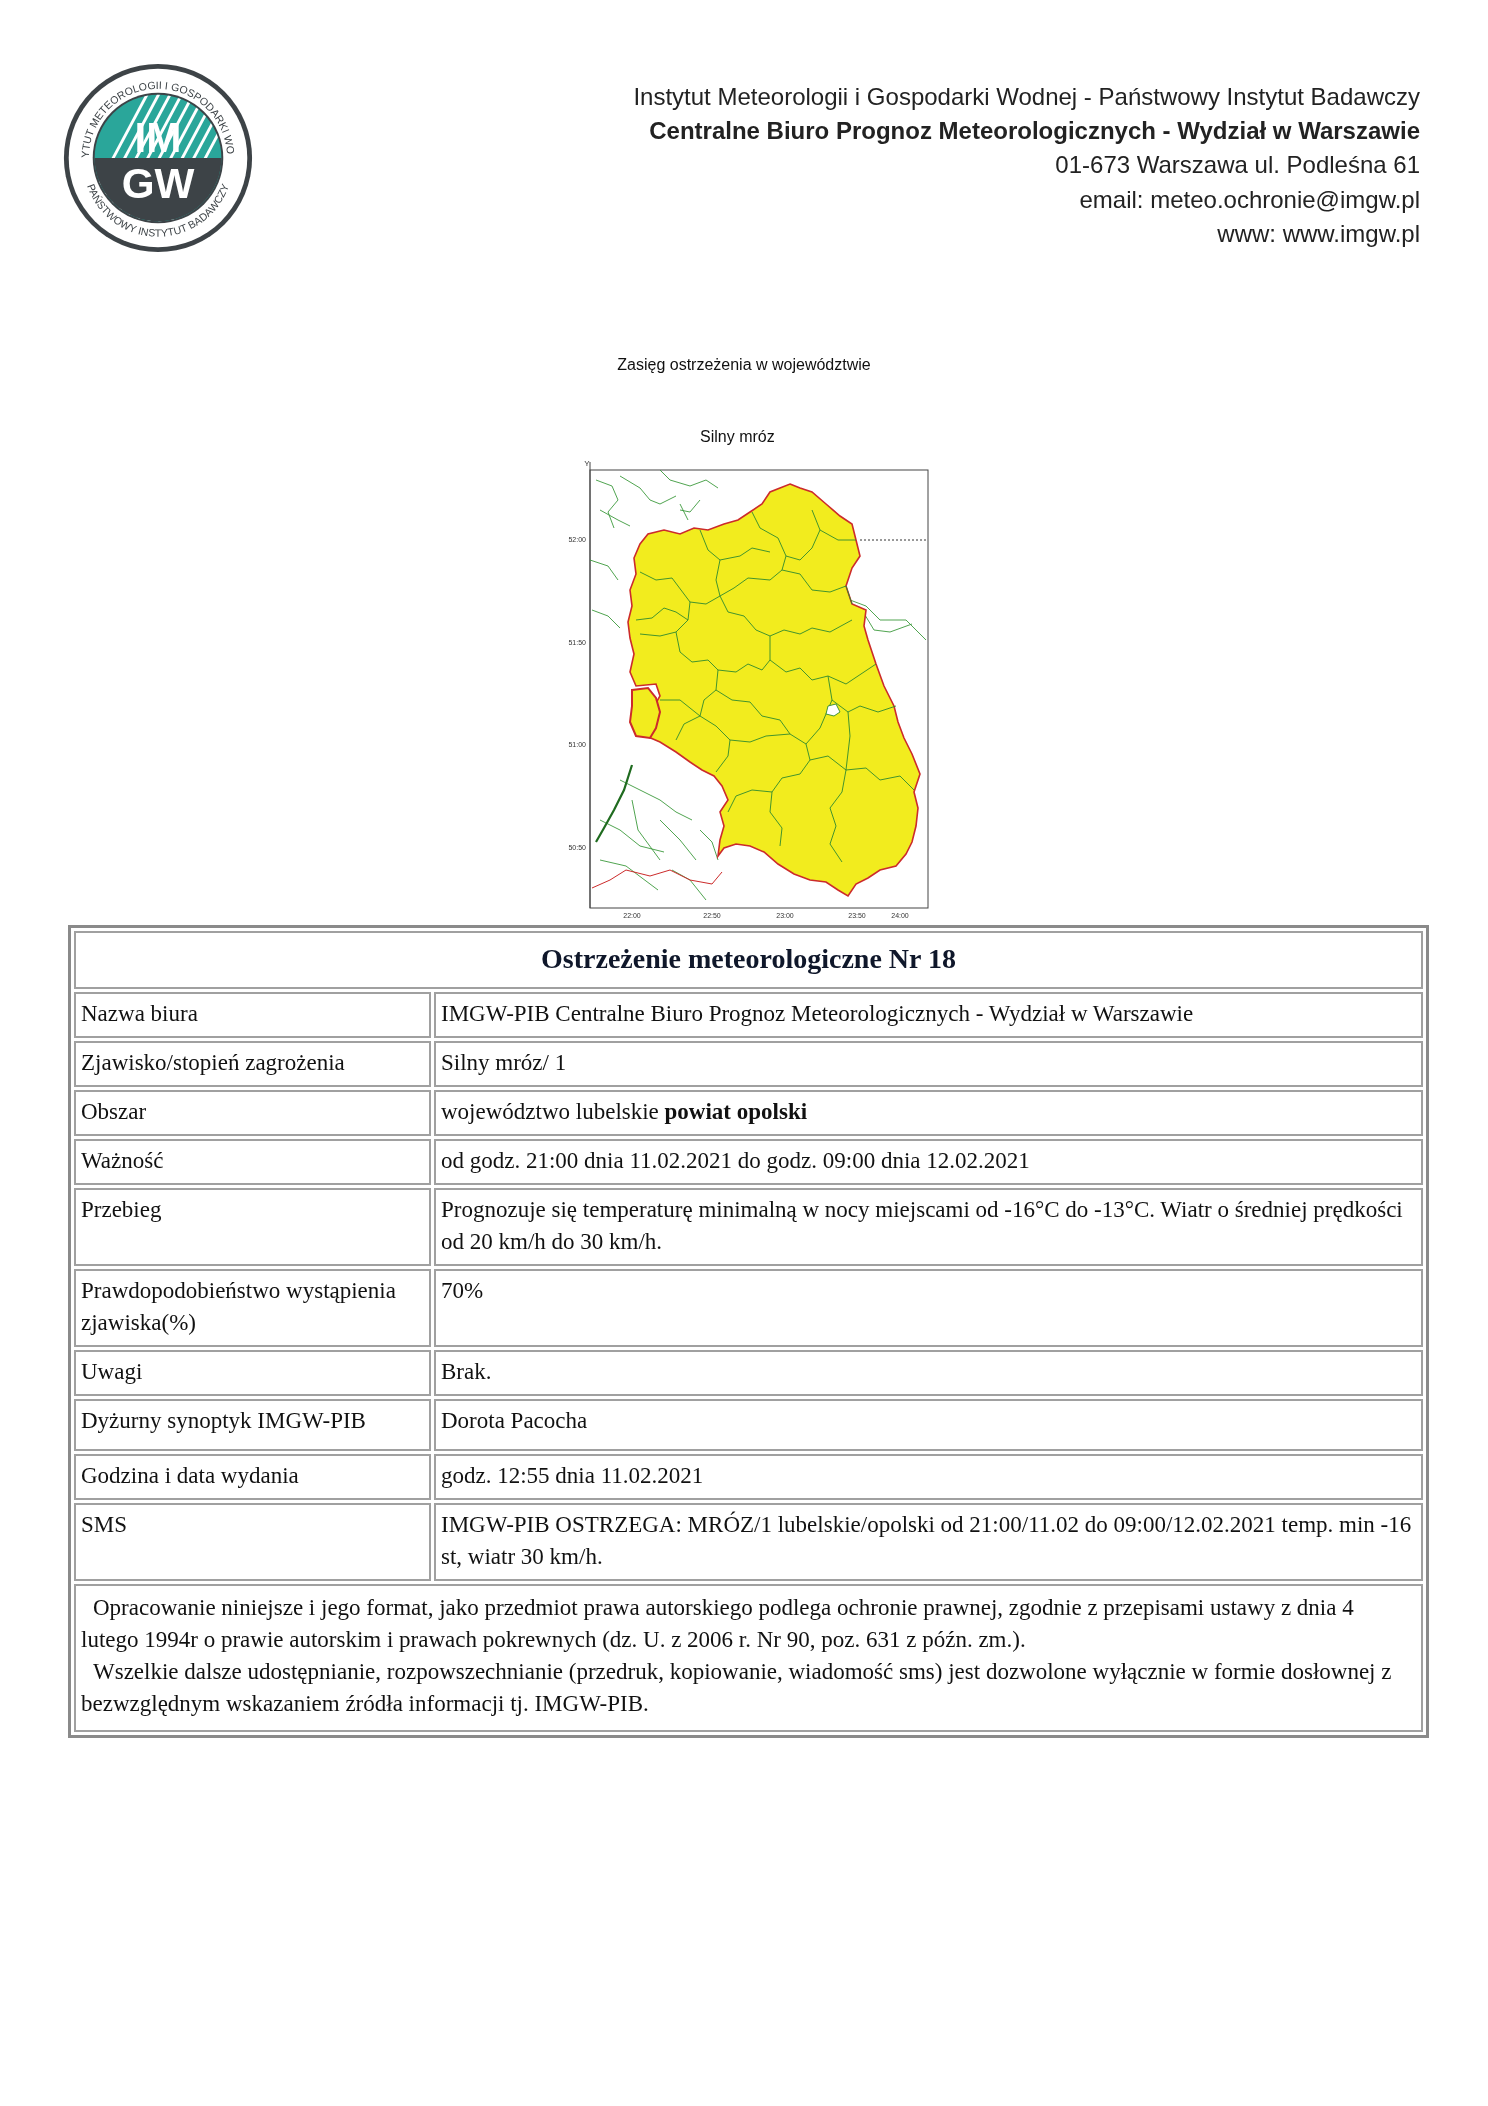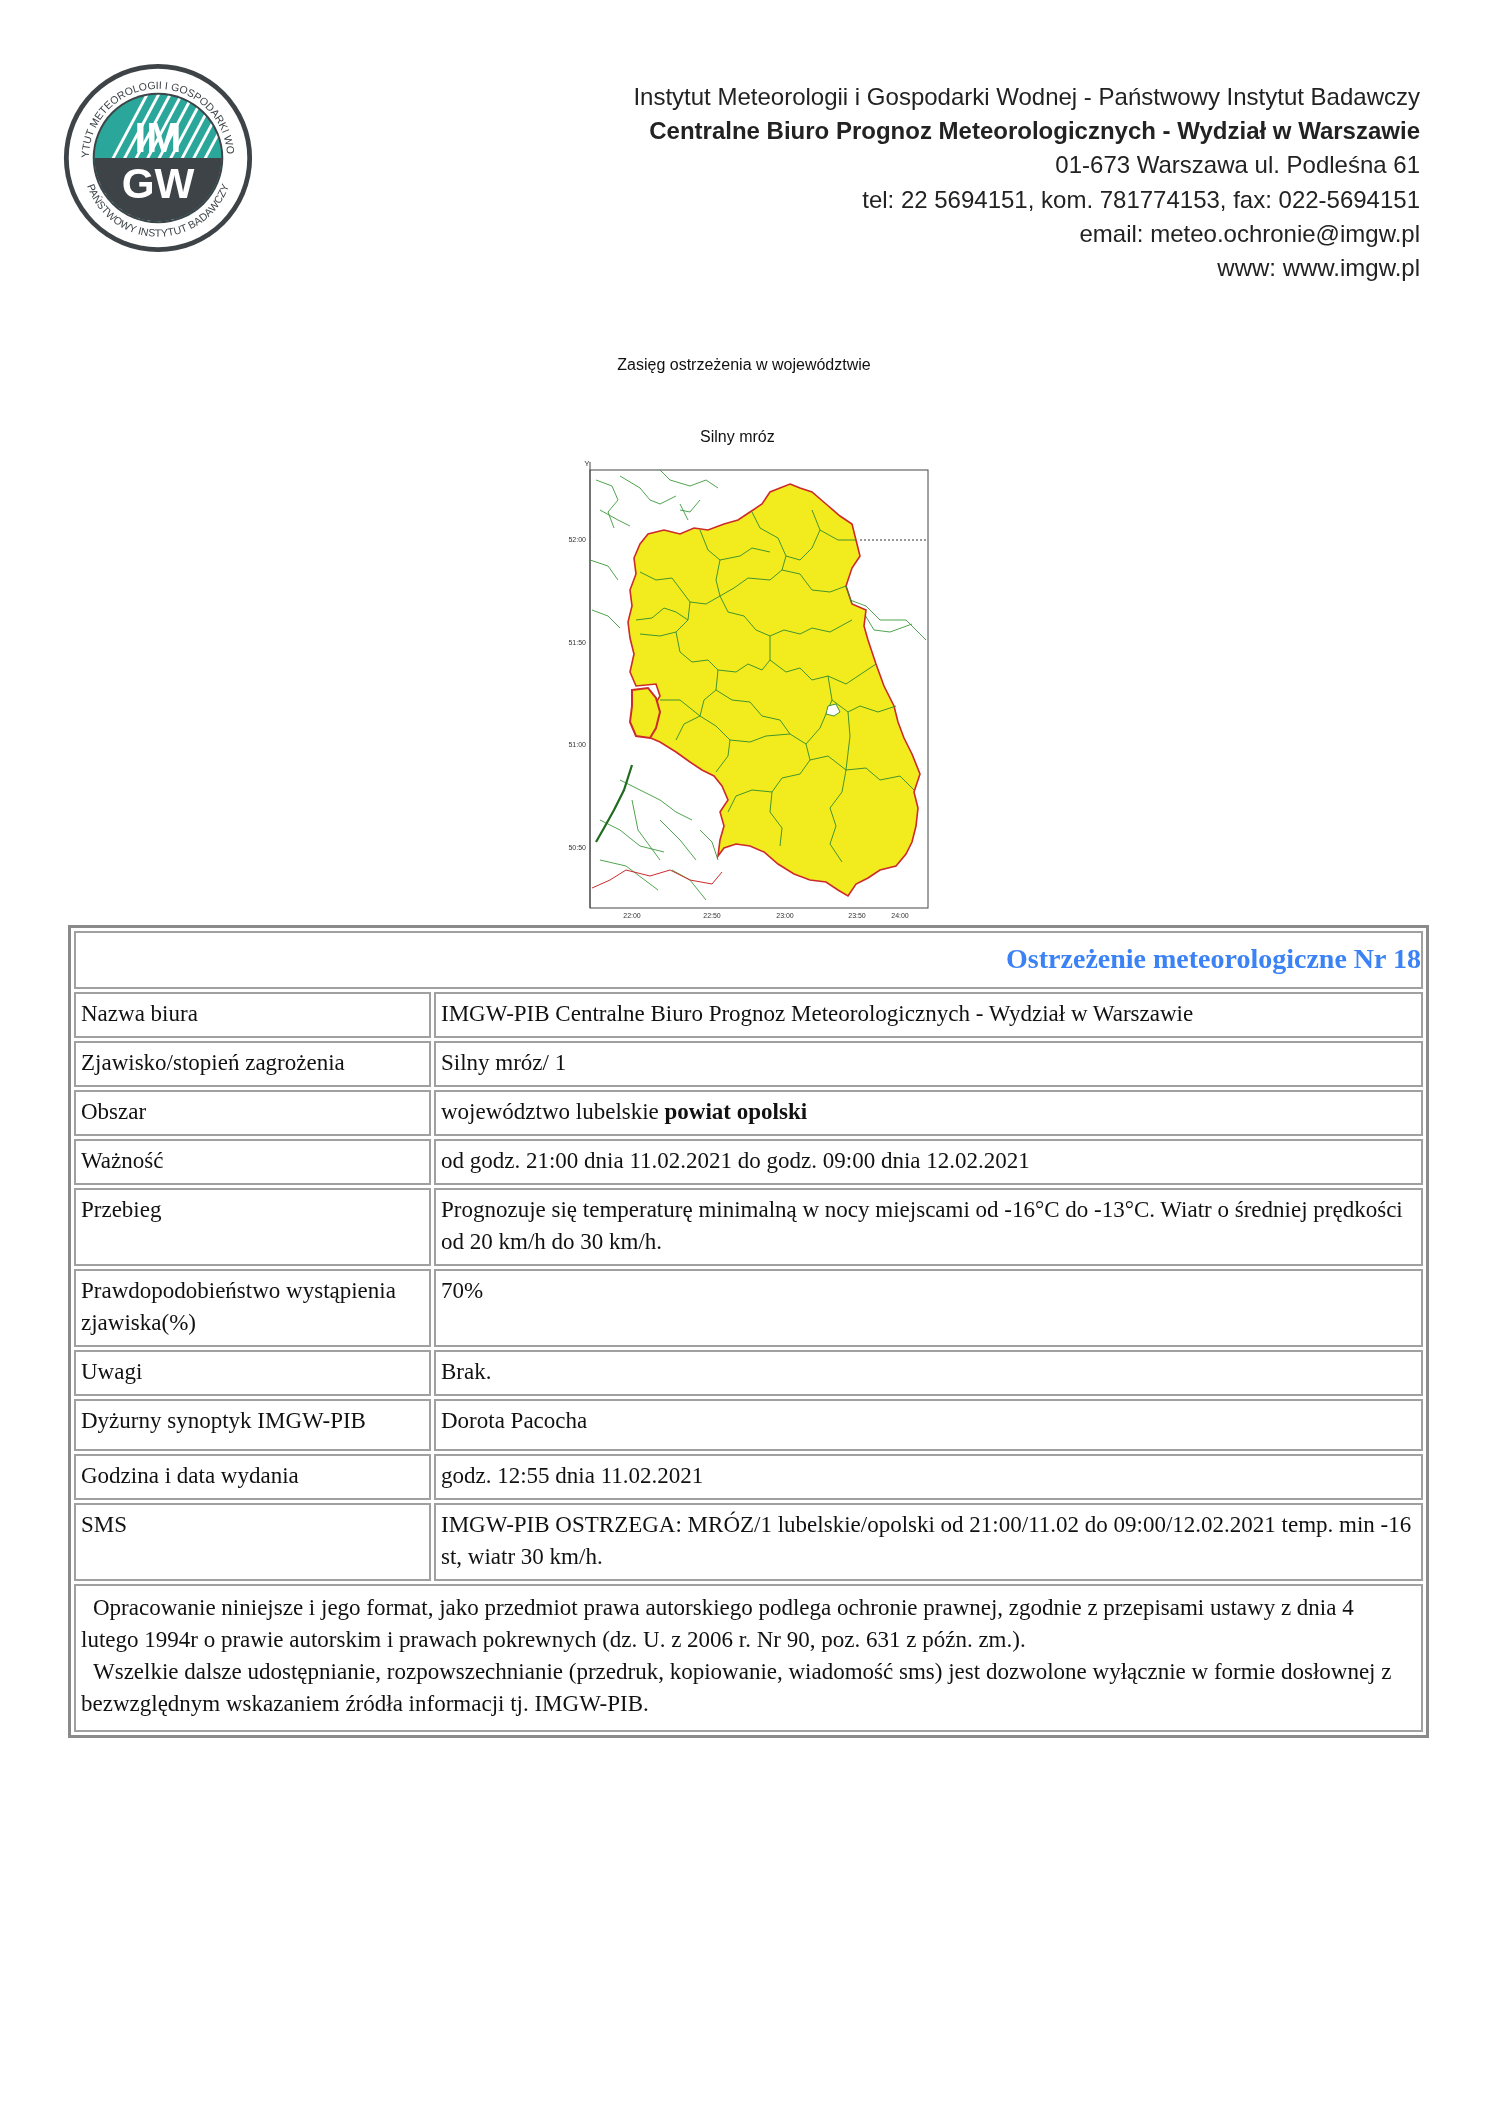--- a/index.html
+++ b/index.html
@@ -12,21 +12,21 @@
   #header .bold { font-weight:bold; }
 
   #map-caption { position:absolute; left:0; width:1488px; top:356px; text-align:center; font-size:16px; color:#111; }
   #map-title { position:absolute; left:700px; top:428px; font-size:16px; color:#111; }
 
   #map-wrap { position:absolute; left:560px; top:458px; width:380px; height:465px; }
 
   #warning-table { position:absolute; left:68px; top:925px; width:1361px; border-collapse:separate; border-spacing:3px; border:3px solid #8a8a8a; background:#fff; }
   #warning-table td { border:2px solid #a0a0a0; font-family:"Liberation Serif", serif; font-size:23px; color:#111; vertical-align:top; padding:4px 5px 6px 5px; line-height:32px; }
   #warning-table td.label { font-weight:normal; width:343px; }
-  #warning-table td.title { text-align:right; color:#3b82f6; font-weight:bold; font-size:28px; padding:10px 0 12px 0; }
+  #warning-table td.title { text-align:center; color:#0f172a; font-weight:bold; font-size:28px; padding:10px 0 12px 0; }
   #warning-table td.footer { padding:6px 26px 10px 5px; }
 </style>
 </head>
 <body>
 
 <svg id="logo" viewBox="0 0 200 200">
   <defs>
     <path id="ringTop" d="M 28 100 A 72 72 0 0 1 172 100"></path>
     <path id="ringBot" d="M 22 104 A 78 78 0 0 0 178 104"></path>
     <clipPath id="innerClip">
@@ -58,21 +58,20 @@
   </text>
   <text font-family="Liberation Sans, sans-serif" font-size="11" fill="#3d4347">
     <textPath href="#ringBot" startOffset="50%" text-anchor="middle">PAŃSTWOWY INSTYTUT BADAWCZY</textPath>
   </text>
 </svg>
 
 <div id="header" class="sans">
   <div>Instytut Meteorologii i Gospodarki Wodnej - Państwowy Instytut Badawczy</div>
   <div class="bold">Centralne Biuro Prognoz Meteorologicznych - Wydział w Warszawie</div>
   <div>01-673 Warszawa ul. Podleśna 61</div>
-  <div>tel: 22 5694151, kom. 781774153, fax: 022-5694151</div>
   <div>email: meteo.ochronie@imgw.pl</div>
   <div>www: www.imgw.pl</div>
 </div>
 
 <div id="map-caption" class="sans">Zasięg ostrzeżenia w województwie</div>
 <div id="map-title" class="sans">Silny mróz</div>
 
 <svg id="map-wrap" viewBox="560 458 380 465">
 
   <rect x="590" y="470" width="338" height="438" fill="#ffffff" stroke="#444" stroke-width="1"></rect>

